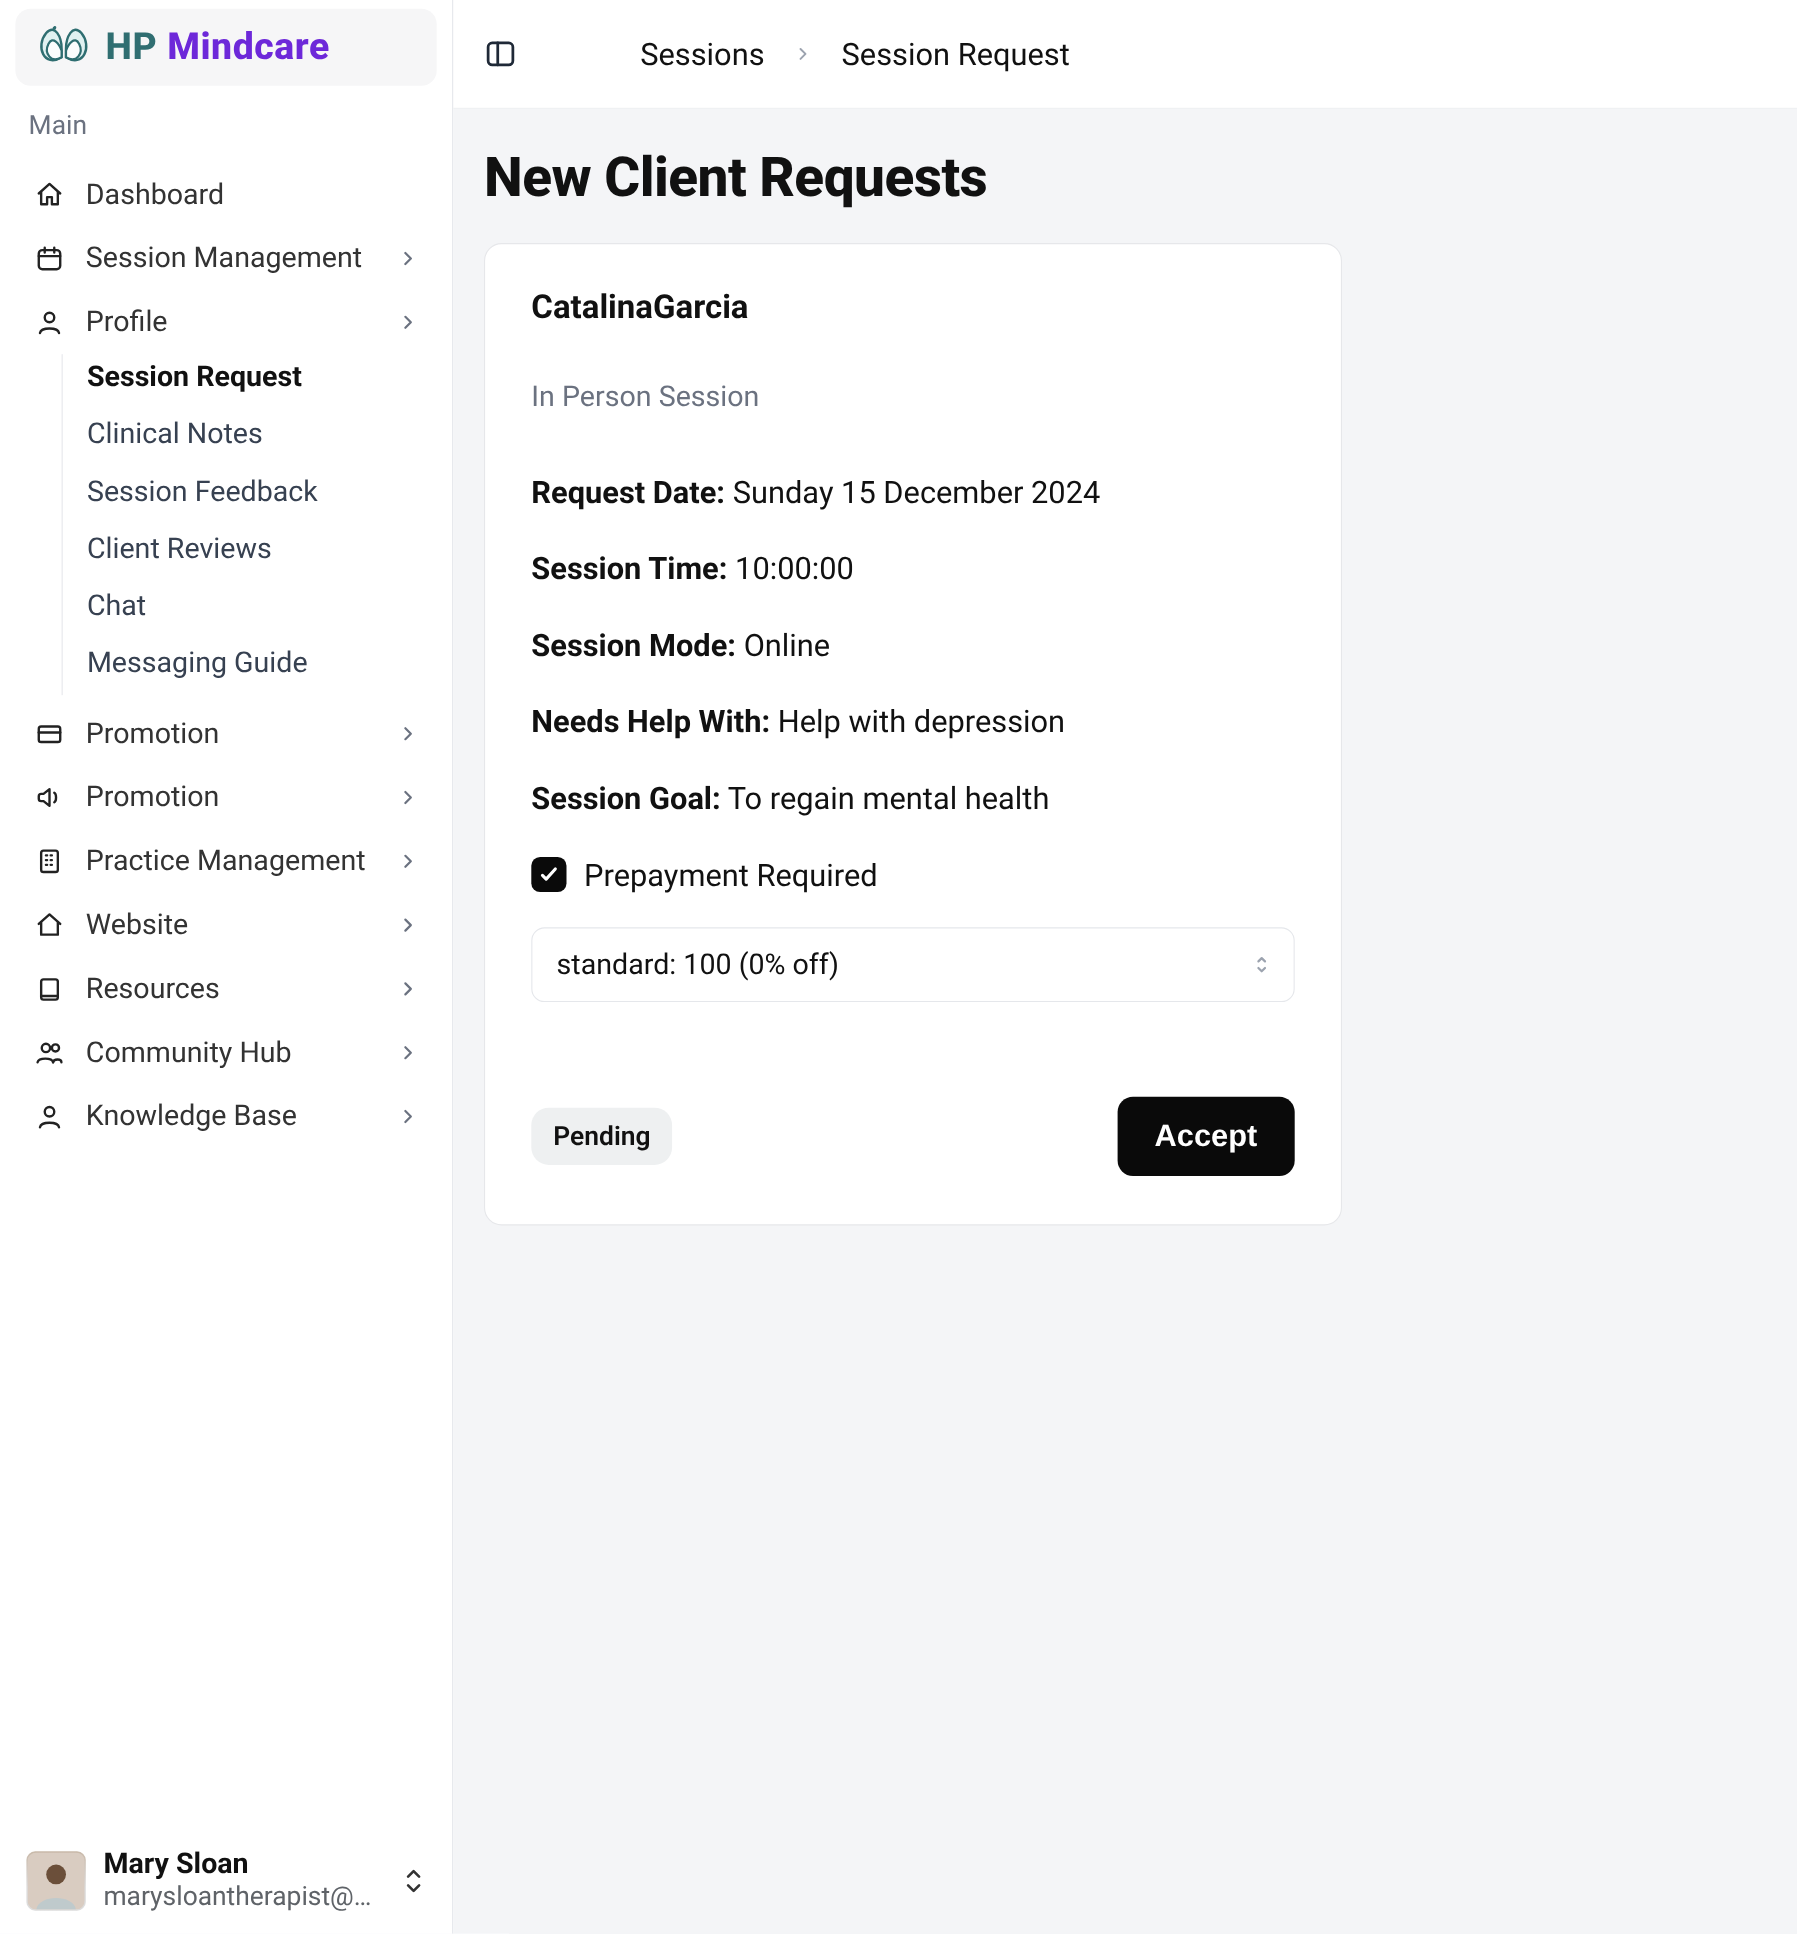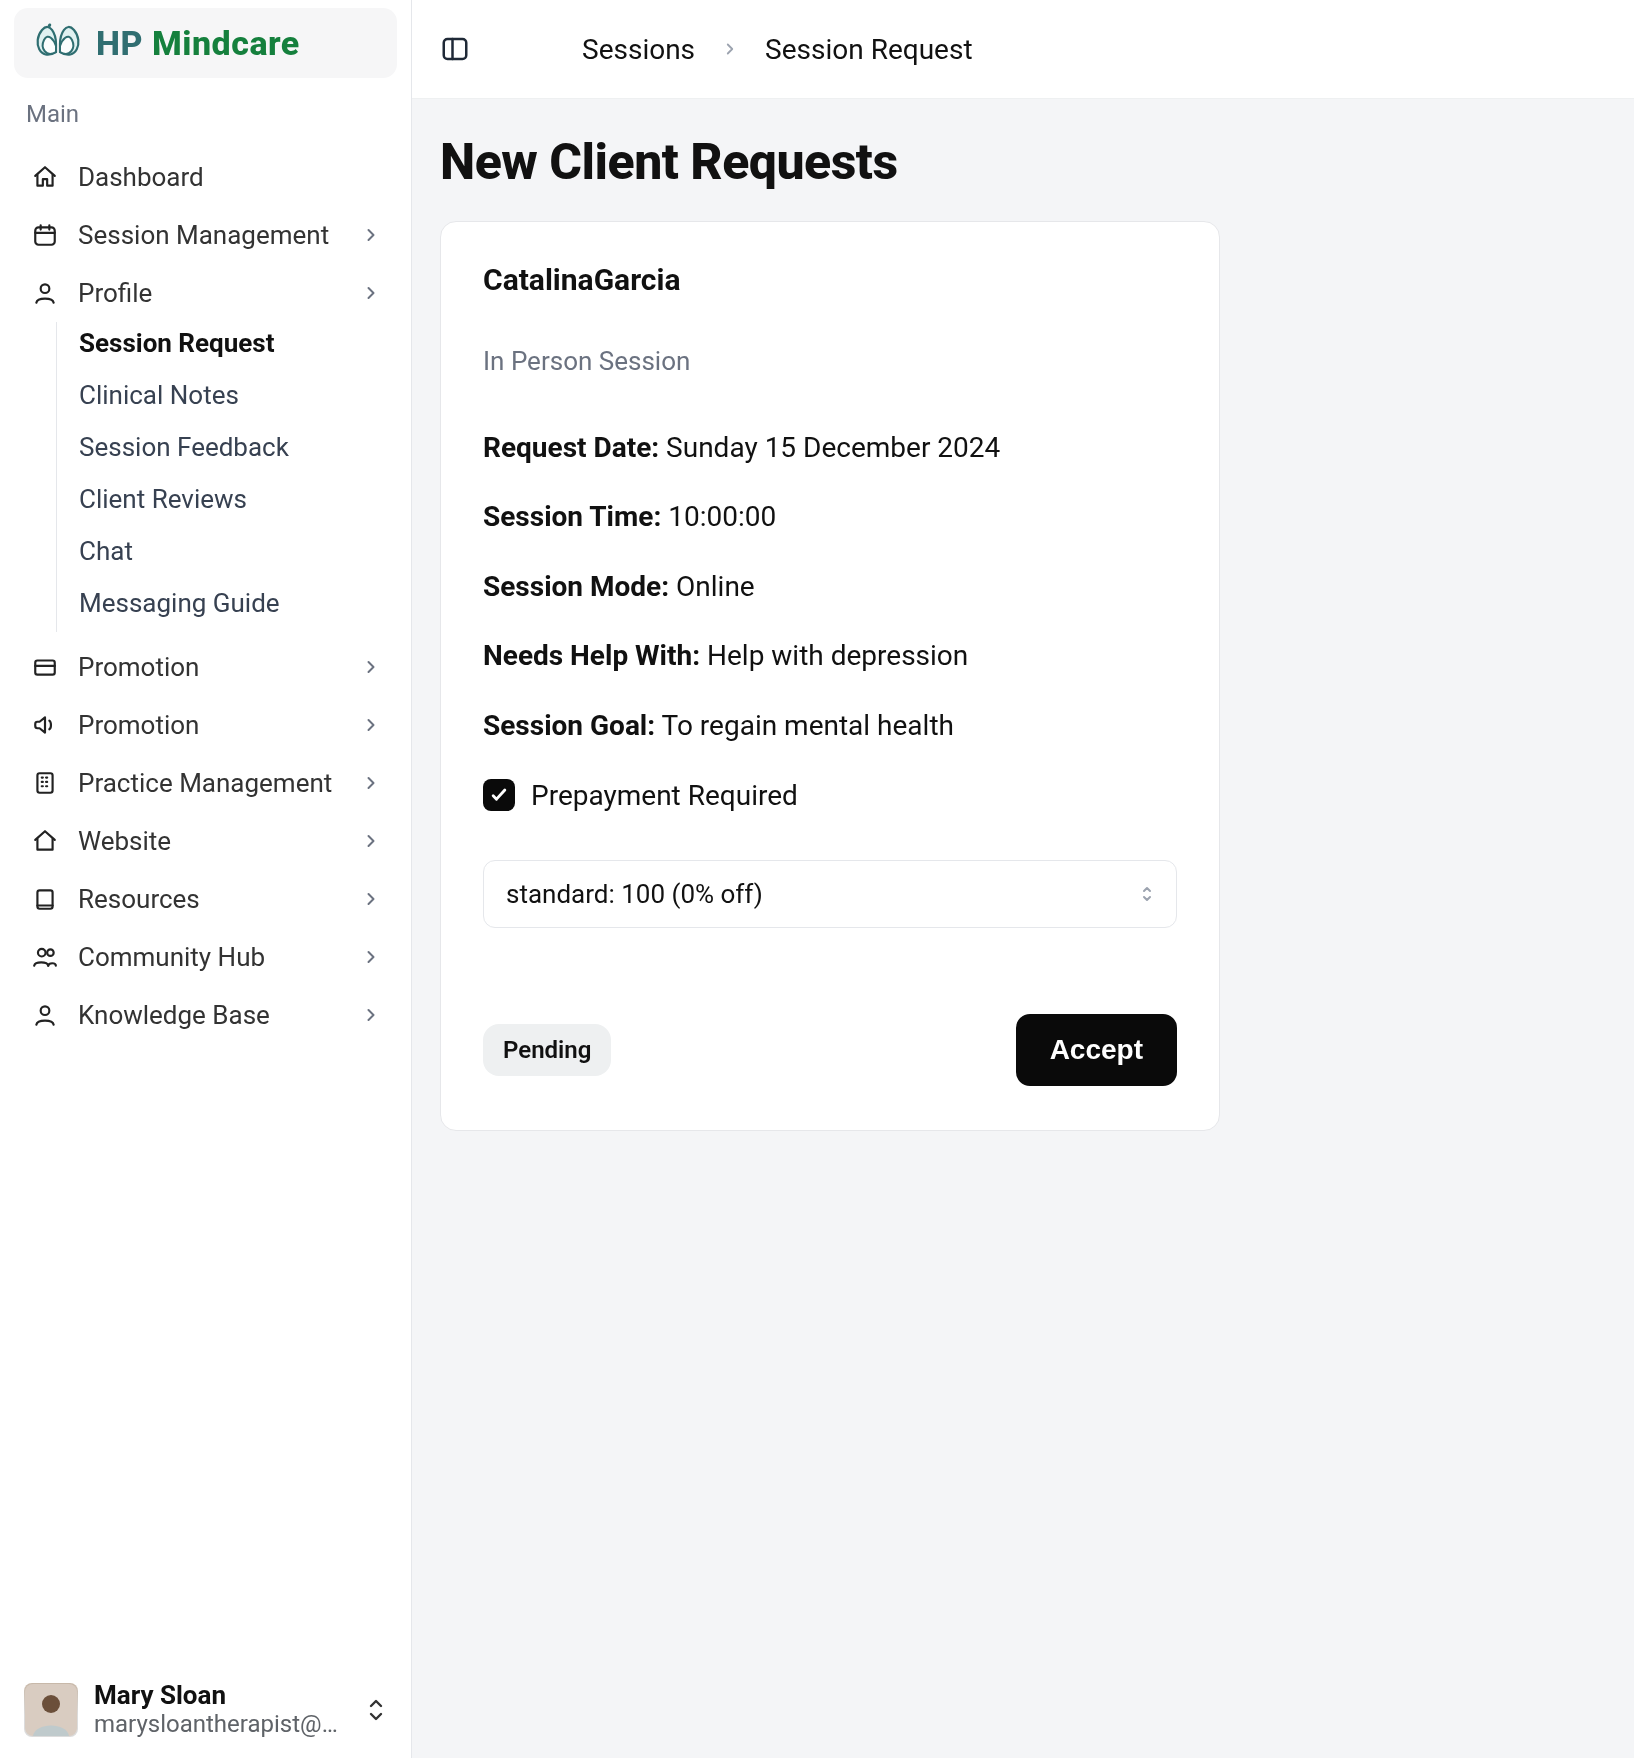--- a/index.html
+++ b/index.html
@@ -25,21 +25,21 @@
     background: #f6f6f7;
     border-radius: 14px;
     margin: 0 14px 22px 14px;
     padding: 14px 20px;
     display: flex;
     align-items: center;
     gap: 14px;
   }
   .logo-text { font-weight: 800; font-size: 34px; letter-spacing: 0.5px; }
   .logo-hp { color: #306e71; }
-  .logo-mc { color: #15803d; }
+  .logo-mc { color: #6d28d9; }
   .section-label {
     font-size: 24px; color: #6b7280; padding: 0 26px 20px 26px;
   }
   .nav { padding: 0 16px; }
   .nav-item {
     display: flex; align-items: center; gap: 18px;
     padding: 14px 14px; border-radius: 10px;
     font-size: 26px; color: #333; cursor: pointer;
   }
   .nav-item .icon { width: 30px; display: inline-flex; justify-content: center; color: #222; }
@@ -89,21 +89,21 @@
   .client-name { font-size: 30px; font-weight:700; }
   .session-type { font-size: 26px; color:#6b7280;margin-top:41px; }
   .kv { font-size: 28px; line-height:1.55; }
   .kv .k { font-weight:700; }
   .check-row { display:flex; align-items:center; gap:16px; margin-top: 6px; font-size:28px;}
   .checkbox {
     width:32px; height:32px; border-radius:8px; background:#0a0a0a;
     display:inline-flex; align-items:center; justify-content:center; color:#fff;
   }
   .select {
-    margin-top: 22px;
+    margin-top: 5px;
     border:1px solid #e5e7eb; border-radius:12px;
     padding: 18px 22px; display:flex; align-items:center; font-size:26px;
     justify-content:space-between; cursor:pointer;
   }
   .select .caret { color:#9ca3af; font-size:16px; line-height:1; }
   .card-actions { display:flex; align-items:center; justify-content:space-between; margin-top: 60px;}
   .badge { background:#eef0f1; border-radius:16px; padding:12px 20px; font-size:24px; font-weight:600; color:#111; }
   .btn-accept { background:#0a0a0a; color:#fff; border:none; border-radius:14px; padding: 20px 34px; font-size:28px; font-weight:600; cursor:pointer;margin-left:29px; }
 
   svg { display:block; }

